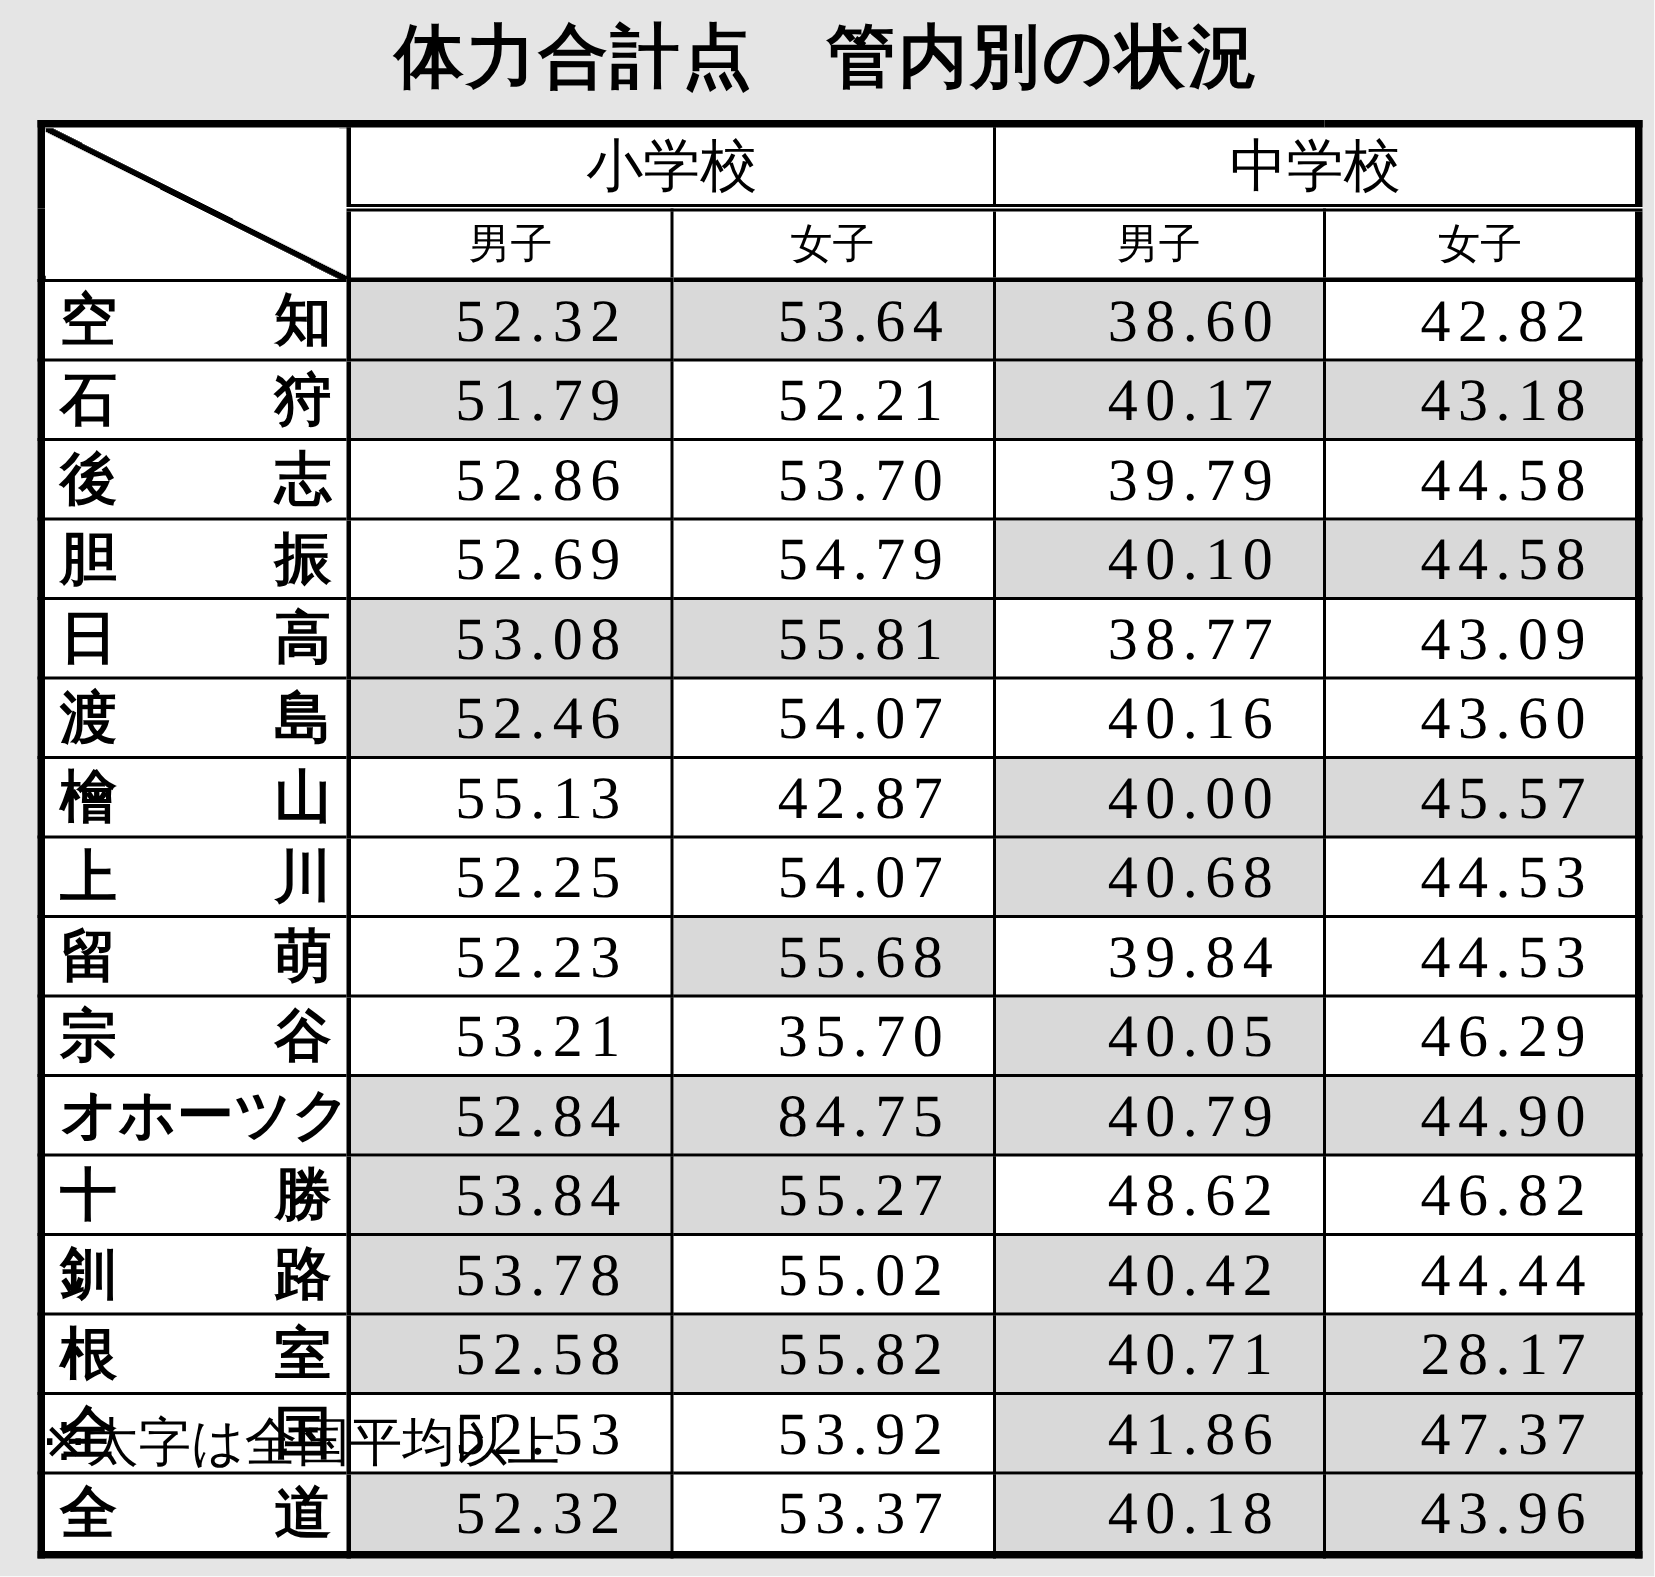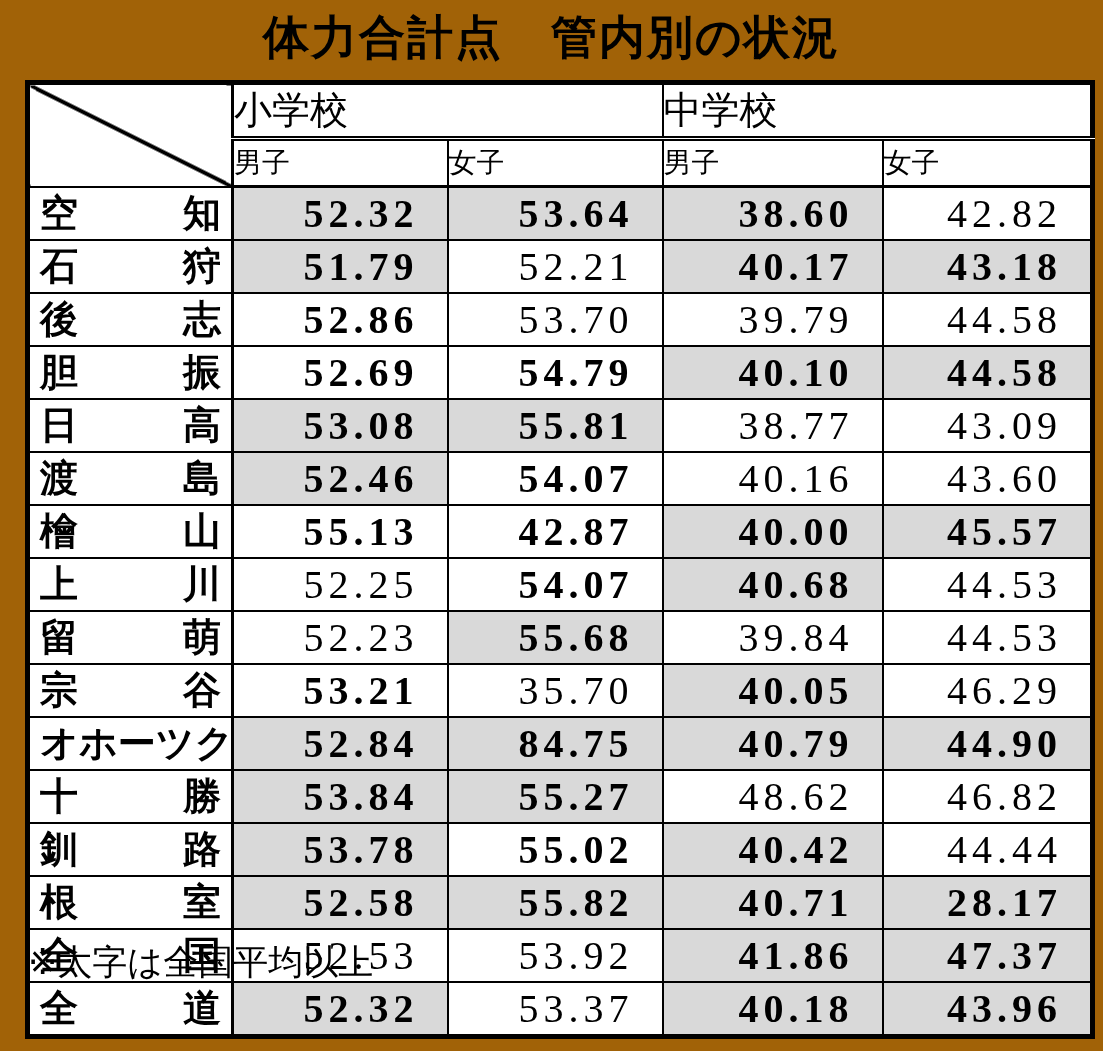--- a/index.html
+++ b/index.html
@@ -4,21 +4,21 @@
 <style>
   html, body {
     margin: 0;
     padding: 0;
     background: #ffffff;
   }
   .page {
     position: relative;
     width: 1103px;
     height: 1051px;
-    background: #a16207;
+    background: #e5e5e5;
     color: #000000;
     overflow: hidden;
     font-family: "Liberation Serif", "DejaVu Serif", serif;
   }
   .doc-title {
     margin: 6px 0 4px 0;
     text-align: center;
     font-family: "Liberation Sans", "DejaVu Sans", sans-serif;
     font-weight: bold;
     font-size: 46px;
@@ -39,21 +39,21 @@
   .score-table th, .score-table td {
     border: 2px solid #000;
     padding: 0;
     overflow: hidden;
   }
   
   .score-table thead th {
     font-weight: normal;
     font-size: 38px;
     height: 44px;
-    text-align: left;
+    text-align: center;
     vertical-align: middle;
   }
   th.group-header {
     border-bottom: 5px double #000;
   }
   .score-table thead tr.sub-row th {
     border-bottom: 3px solid #000;
     font-size: 28px;
   }
   th.corner {
@@ -78,22 +78,22 @@
   }
   .score-table tbody td.value-cell {
     font-size: 40px;
     height: 43px;
     text-align: right;
     padding-right: 28px;
     letter-spacing: 5px;
     vertical-align: middle;
     font-variant-numeric: lining-nums;
   }
-  .score-table tbody td.shaded { background: #d9d9d9; font-weight: bold; }
-  .score-table tbody td.bold { font-weight: bold; }
+  .score-table tbody td.shaded { background: #d9d9d9; }
+  .score-table tbody td.bold { font-weight: normal; }
   .notes {
     position: absolute;
     left: 28px;
     top: 938px;
     font-family: "Liberation Sans", "DejaVu Sans", sans-serif;
     font-size: 35px;
     line-height: 47px;
   }
   .note-line { white-space: pre; }
 </style>

